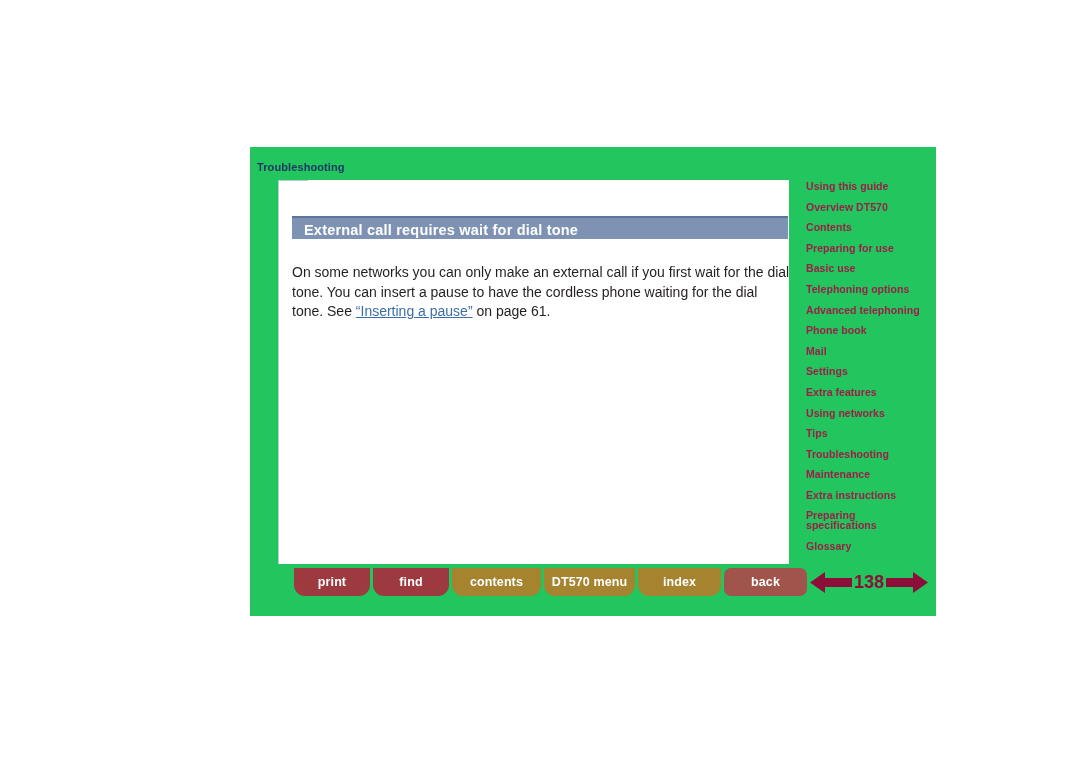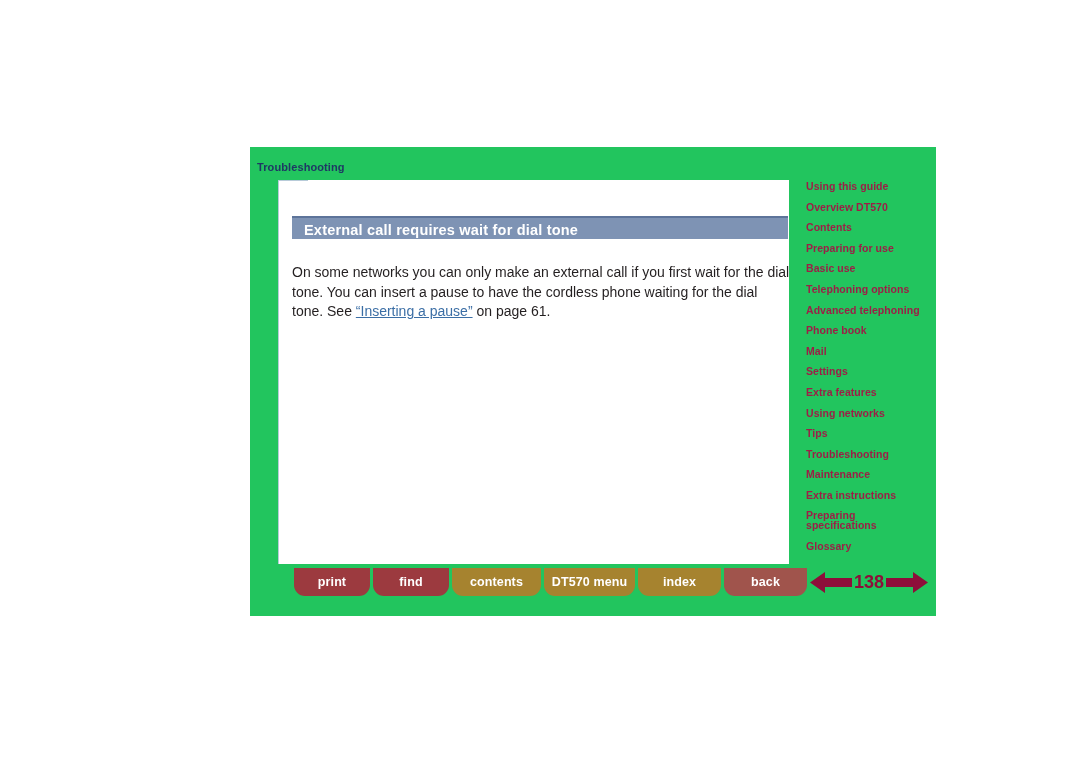--- a/index.html
+++ b/index.html
@@ -225,21 +225,21 @@
 specifications</div>
       <div class="nav-item">Glossary</div>
     </nav>
 
   <div id="toolbar">
       <div class="tab-btn" style="left: 0px; width: 76px; background: rgb(156, 58, 63);">print</div>
       <div class="tab-btn" style="left: 79px; width: 76px; background: rgb(156, 58, 63);">find</div>
       <div class="tab-btn" style="left: 158px; width: 89px; background: rgb(166, 131, 47);">contents</div>
       <div class="tab-btn" style="left: 250px; width: 91px; background: rgb(166, 131, 47); text-align: center;">DT570 menu</div>
       <div class="tab-btn" style="left: 344px; width: 83px; background: rgb(166, 131, 47);">index</div>
-      <div class="tab-btn" style="left: 430px; width: 83px; background: rgb(160, 84, 76);">back</div>
+      <div class="tab-btn" style="left: 430px; width: 83px; background: rgb(160, 84, 76); border-radius: 7px;">back</div>
     </div>
 
   <div id="pager">
     <div id="pager-number">138</div>
 
     <div class="arrow-btn" id="arrow-prev">
       <svg width="42" height="23" viewBox="0 0 42 23" aria-hidden="true">
         <polygon points="0,11.5 15,1 15,7 42,7 42,16 15,16 15,22" fill="#8e0e3a"></polygon>
       </svg>
     </div>

